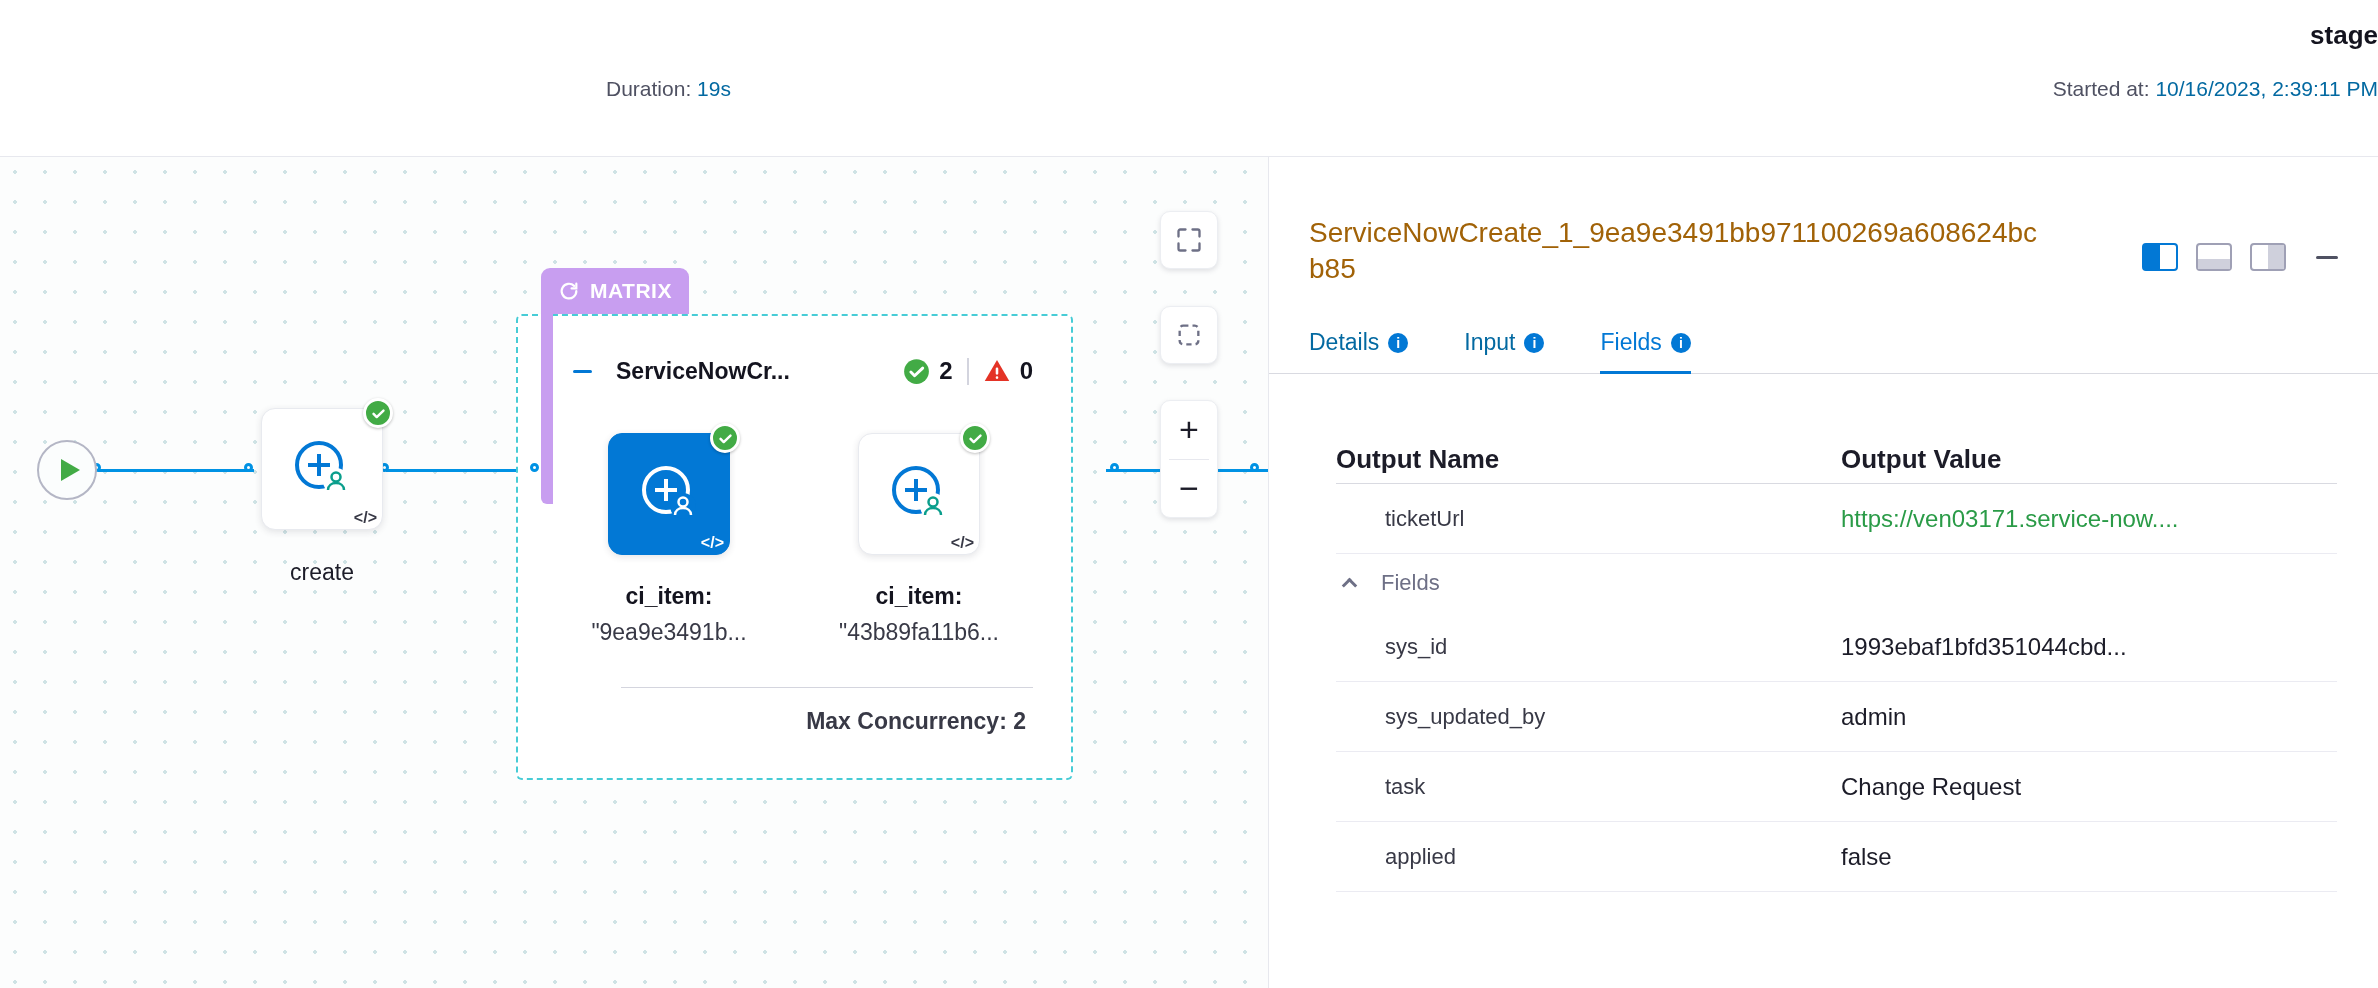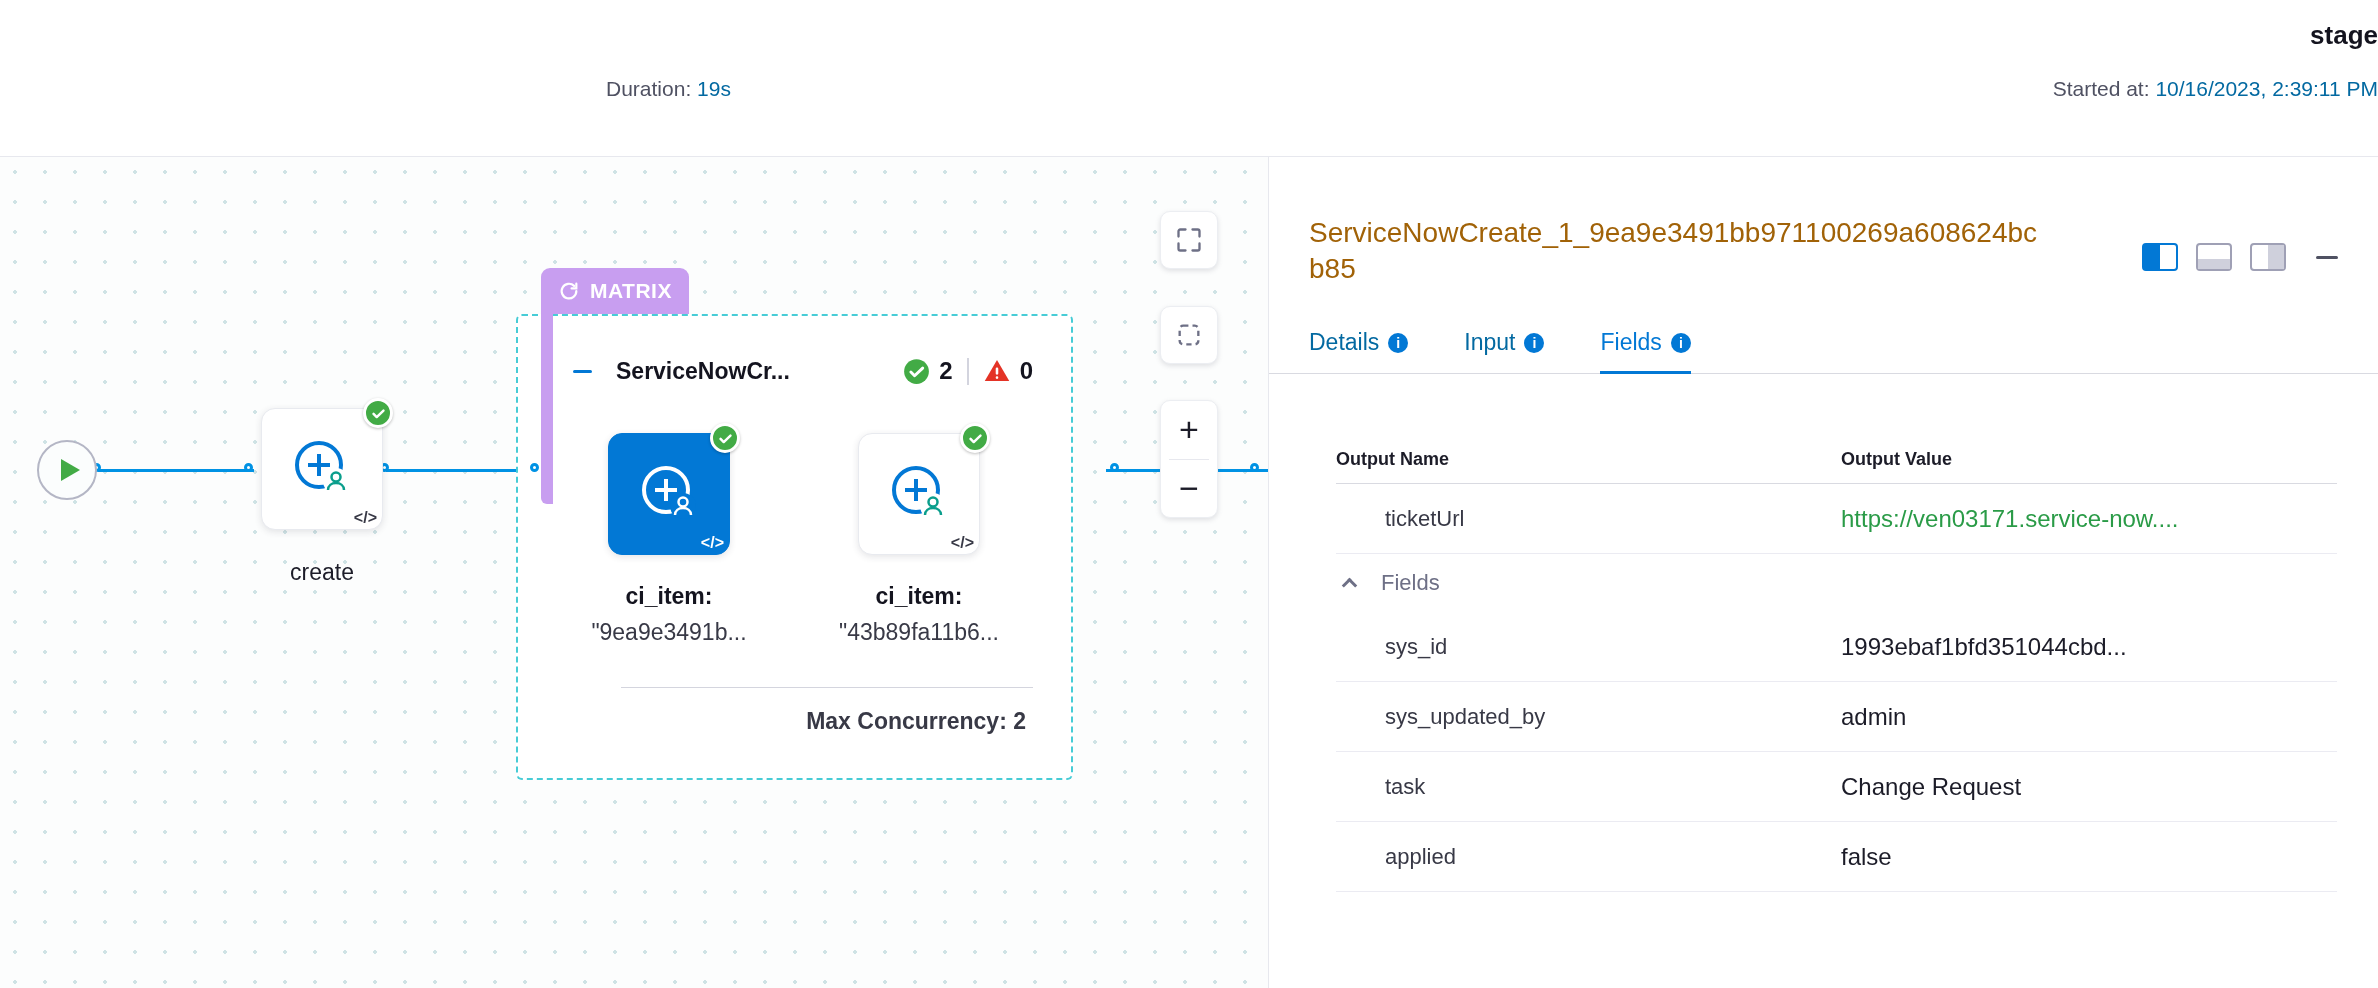--- a/index.html
+++ b/index.html
@@ -122,21 +122,21 @@
     cursor:pointer; }
   .tab.active { color:#0278d5; border-bottom-color:#0278d5; }
   .info { width:20px; height:20px; border-radius:50%; background:#0278d5;
     color:#fff; font-size:14px; font-weight:bold; display:inline-flex;
     align-items:center; justify-content:center; }
   .info::before { content:"i"; }
 
   .out-table { margin:62px 0 0 27px; width:1001px; }
   .t-row { display:grid; grid-template-columns:505px 1fr; align-items:center; }
   .t-head { height:48px; border-bottom:1px solid #d9dae1; }
-  .t-head span { font-size:18px; font-weight:bold; color:#1c1c28; }
+  .t-head span { font-size:26px; font-weight:bold; color:#1c1c28; }
   .t-group { height:58px; display:flex; align-items:center; gap:26px;
     padding-left:8px; font-size:22px; color:#6e7086; }
   .chev { width:11px; height:11px; border-left:3px solid #6e7086;
     border-top:3px solid #6e7086; transform:rotate(45deg); margin-top:5px;
     cursor:pointer; }
   .t-data { height:70px; border-bottom:1px solid #ebebf2; }
   .rname { padding-left:49px; font-size:22px; color:#383946; }
   .rval { font-size:24px; color:#1c1c28; }
   .rval.link { color:#2a9b47; cursor:pointer; }
 </style>

